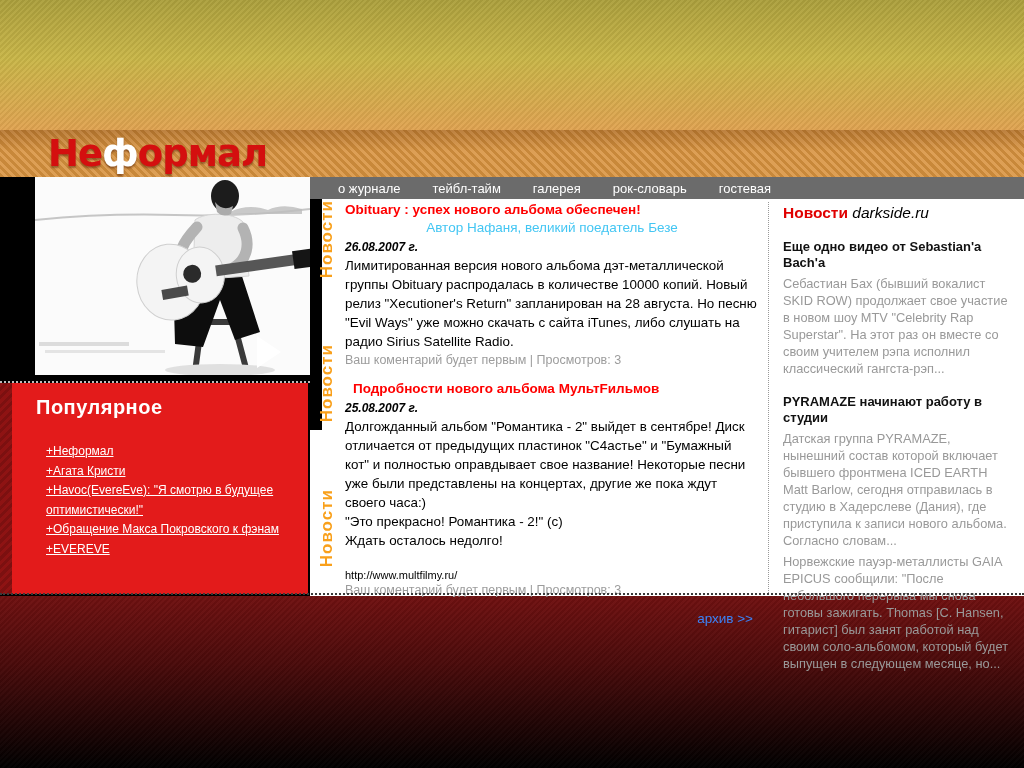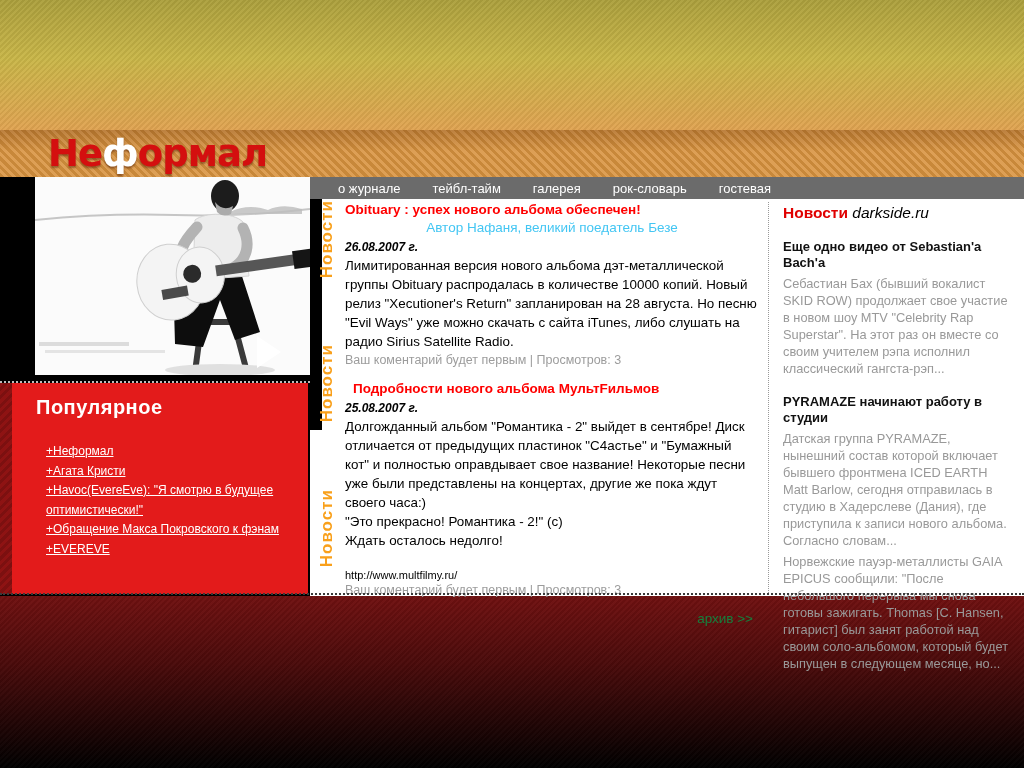--- a/index.html
+++ b/index.html
@@ -51,21 +51,21 @@
   .main-col{position:absolute;left:345px;top:202px;width:414px;z-index:5;}
   .article{margin-bottom:14px;}
   .article-title{color:#ff0000;font-size:13.5px;font-weight:bold;cursor:pointer;}
   .article.second .article-title{padding-left:8px;}
   .article-author{color:#43c6f3;font-size:13.5px;text-align:center;margin-top:3px;}
   .article.second .article-author{font-style:italic;}
   .article-date{font-size:12px;font-weight:bold;font-style:italic;margin-top:5px;}
   .article-body{font-size:13.4px;line-height:19px;color:#000;white-space:pre-line;margin-top:2px;}
   .article-link{font-size:11px;color:#000;margin-top:19px;cursor:pointer;}
   .article-footer{color:#9c9c9c;font-size:12.5px;margin-top:2px;}
-  .archive{text-align:right;font-size:13.5px;color:#15803d;margin-top:4px;padding-right:6px;cursor:pointer;}
+  .archive{text-align:right;font-size:13.5px;color:#3b82f6;margin-top:4px;padding-right:6px;cursor:pointer;}
 
   
   .sidebar{position:absolute;left:768px;top:202px;width:252px;height:393px;z-index:5;
     border-left:1px dotted #999;padding:2px 6px 0 14px;}
   .sb-title{font-size:15.5px;}
   .sb-title .red{color:#e00000;font-weight:bold;}
   .sb-title .it{color:#000;font-style:italic;}
   .sb-item-title{font-weight:bold;font-size:13px;line-height:16px;color:#111;margin-top:17px;cursor:pointer;}
   .sb-item-body{color:#999;font-size:12.8px;line-height:17px;margin-top:4px;}
 

